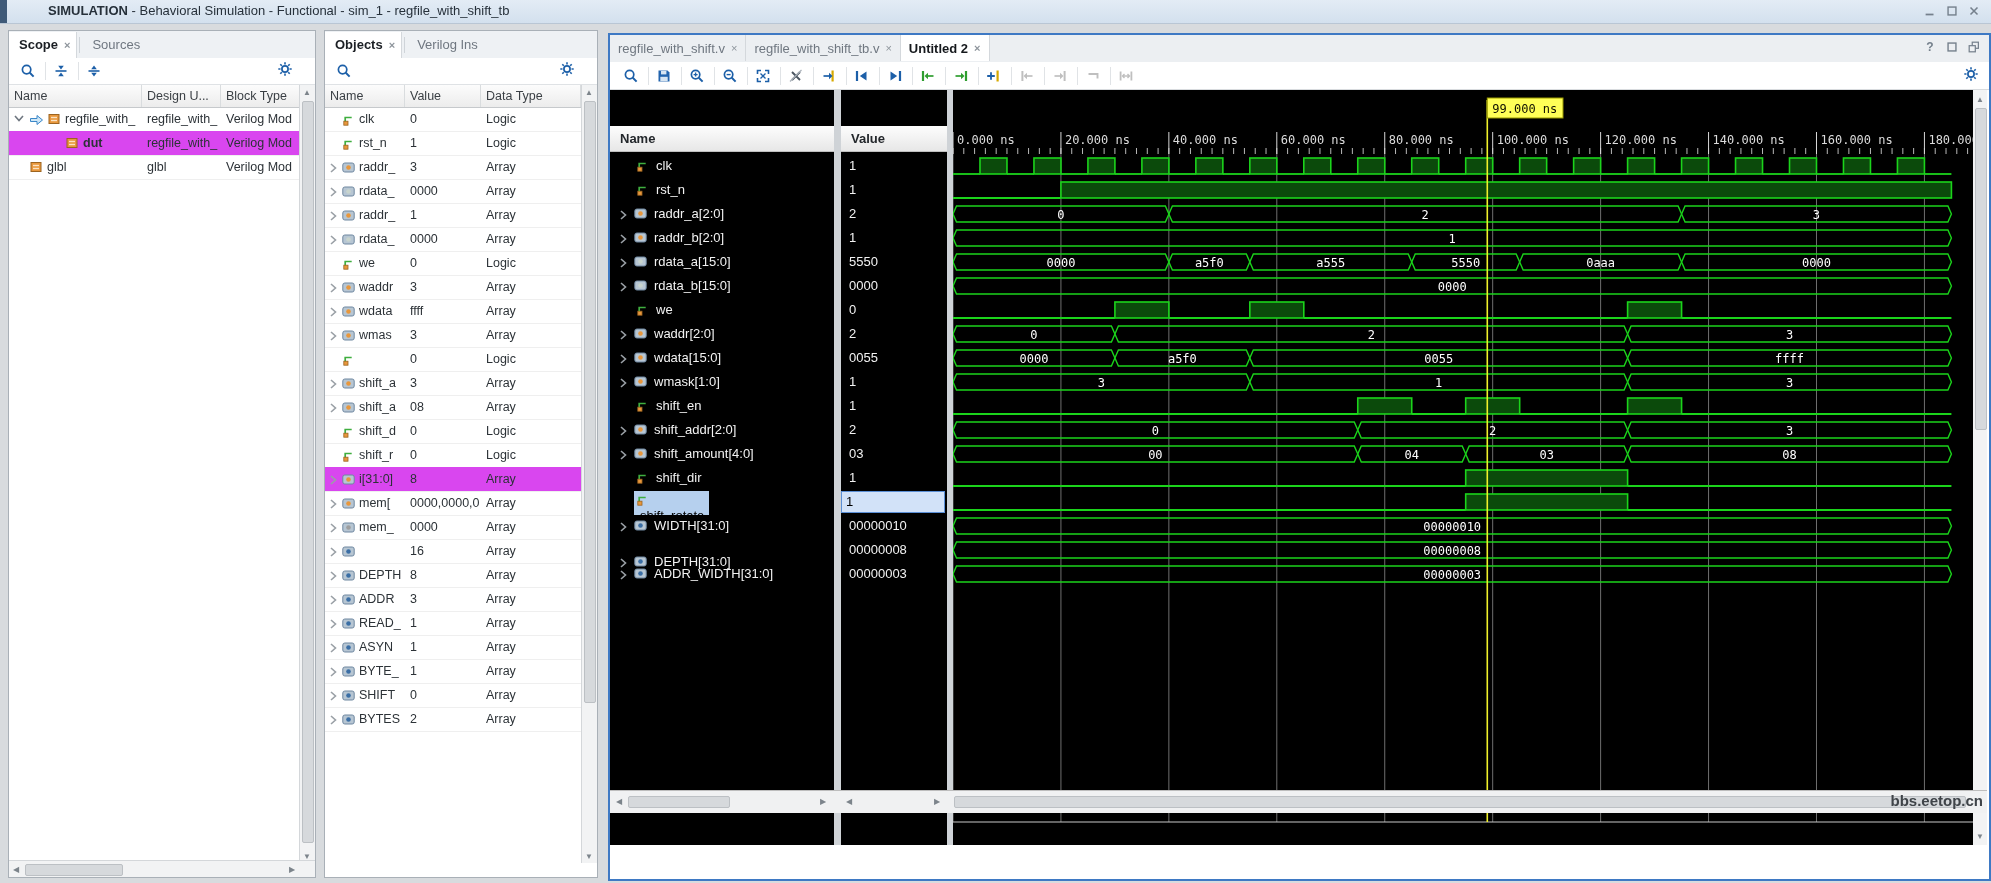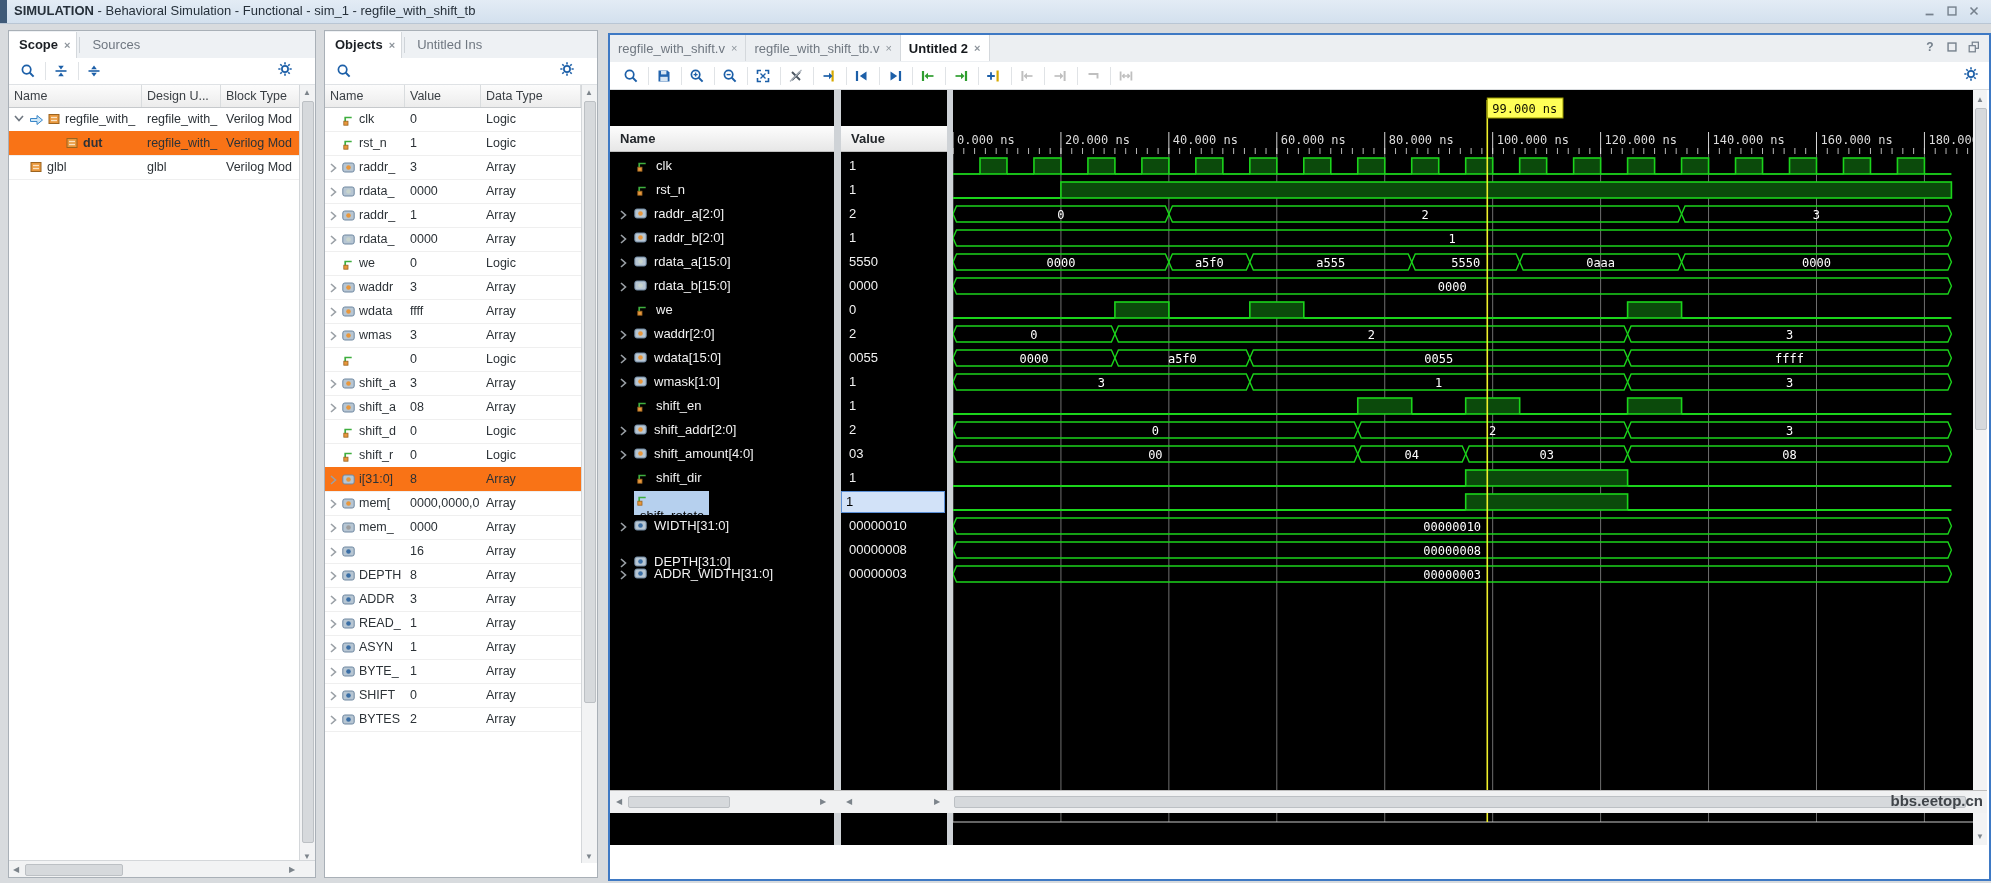--- a/index.html
+++ b/index.html
@@ -1,39 +1,39 @@
 <!DOCTYPE html>
 <html><head>
 <meta charset="utf-8">
 <style>
   html,body{margin:0;padding:0;background:#d8dbde;font-family:"Liberation Sans",sans-serif;}
   #app{position:relative;width:1991px;height:883px;overflow:hidden;background:#d8dbde;}
   
   #banner{position:absolute;left:0;top:0;width:1991px;height:23px;background:linear-gradient(#e3ecf5,#d3e0ee);border-bottom:1px solid #b9c6d4;}
   #banner-accent{position:absolute;left:0;top:0;width:7px;height:23px;background:#3f5a78;}
   #banner-title{position:absolute;left:14px;top:3px;font-size:13px;color:#26303a;white-space:nowrap;}
-  #banner-title b{font-weight:bold;}
+  #banner-title b{font-weight:bold;margin-left:34px;}
   .win-ctrls{position:absolute;top:4px;display:flex;gap:8px;}
   .win-ctl{width:14px;height:14px;display:flex;align-items:center;justify-content:center;color:#5f6b77;font-size:11px;cursor:default;}
   
   .panel{position:absolute;background:#ffffff;border:1px solid #a9b0b7;box-sizing:border-box;}
   .panel-tabs{position:absolute;left:0;top:0;right:0;height:27px;background:#eef1f4;border-bottom:1px solid #c9ced3;display:flex;align-items:center;font-size:13px;}
   .ptab{padding:0 6px 0 10px;height:26px;display:flex;align-items:center;color:#6f7780;white-space:nowrap;}
   .ptab.active{color:#1b1f24;font-weight:bold;background:#ffffff;border-right:1px solid #d4d8dc;}
   .tab-close{margin-left:6px;color:#8d949b;font-size:11px;}
   .ptab-sep{width:1px;height:16px;background:#cfd4d9;margin:0 2px;}
   .panel-ctls{position:absolute;top:6px;display:flex;gap:7px;}
   .toolbar{position:absolute;left:0;top:27px;right:0;height:27px;background:#ffffff;border-bottom:1px solid #dfe2e5;display:flex;align-items:center;padding-left:8px;box-sizing:border-box;}
   .tb-icon{width:22px;height:22px;display:flex;align-items:center;justify-content:center;margin-right:4px;}
   .tb-sep{width:1px;height:18px;background:#e0e3e6;margin:0 4px 0 2px;}
   .tb-gear{position:absolute;right:22px;top:30px;}
   .tbl-header{position:absolute;left:0;right:16px;height:22px;background:linear-gradient(#fcfcfc,#ececec);border-bottom:1px solid #c6c9cc;font-size:12.5px;color:#3a3f44;}
   .tbl-col{position:absolute;top:0;height:22px;line-height:22px;padding-left:5px;border-right:1px solid #d9dcde;overflow:hidden;white-space:nowrap;box-sizing:border-box;}
   .trow{position:absolute;height:24px;line-height:24px;font-size:12.5px;color:#2c3237;white-space:nowrap;border-bottom:1px solid #efefef;overflow:hidden;}
-  .trow.sel{background:#f97316;}
+  .trow.sel{background:#d946ef;}
   .tcell{position:absolute;top:0;height:24px;overflow:hidden;white-space:nowrap;}
   .tree-bit{position:absolute;top:5px;}
   .tname{position:absolute;top:0;}
   
   .vscroll{position:absolute;width:15px;background:#f2f3f4;border-left:1px solid #d4d7da;}
   .hscroll{position:absolute;height:16px;background:#f2f3f4;border-top:1px solid #d4d7da;}
   .sc-btn{position:absolute;width:14px;height:14px;color:#7c848b;font-size:8px;display:flex;align-items:center;justify-content:center;}
   .sc-thumb{position:absolute;background:#d6d9dc;border:1px solid #bcc0c4;border-radius:2px;}
   
   #wave-window{position:absolute;left:608px;top:33px;width:1383px;height:848px;border:2px solid #3e79c4;background:#ffffff;box-sizing:border-box;}
@@ -194,21 +194,21 @@
   </div>
 
   <div class="panel" id="objects-panel" style="left:324px;top:30px;width:274px;height:848px;">
     <div class="panel-tabs" id="objects-tabs">
         <div class="ptab active">
           <span>Objects</span>
           <span class="tab-close">×</span>
         </div>
         <div class="ptab-sep"></div>
         <div class="ptab">
-          <span>Untitled Ins</span>
+          <span>Verilog Ins</span>
         </div>
       </div>
     <div class="panel-ctls" style="right:8px;" id="objects-ctrls"></div>
     <div class="toolbar" id="objects-toolbar">
         <span class="tb-icon">
           <svg width="16" height="16" viewBox="0 0 16 16">
             <circle cx="6.6" cy="6.6" r="4.2" fill="none" stroke="#1c5fa8" stroke-width="1.7"></circle>
             <line x1="9.8" y1="9.8" x2="13.6" y2="13.6" stroke="#1c5fa8" stroke-width="2"></line>
           </svg>
         </span>

